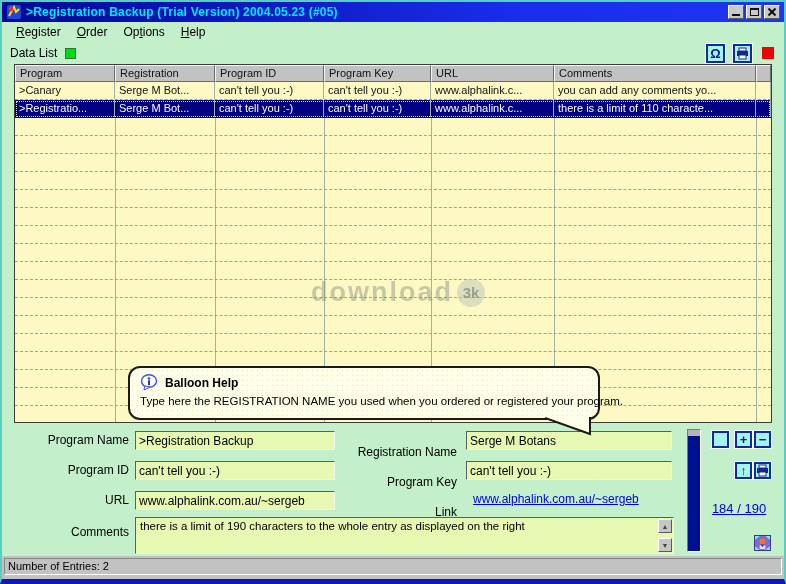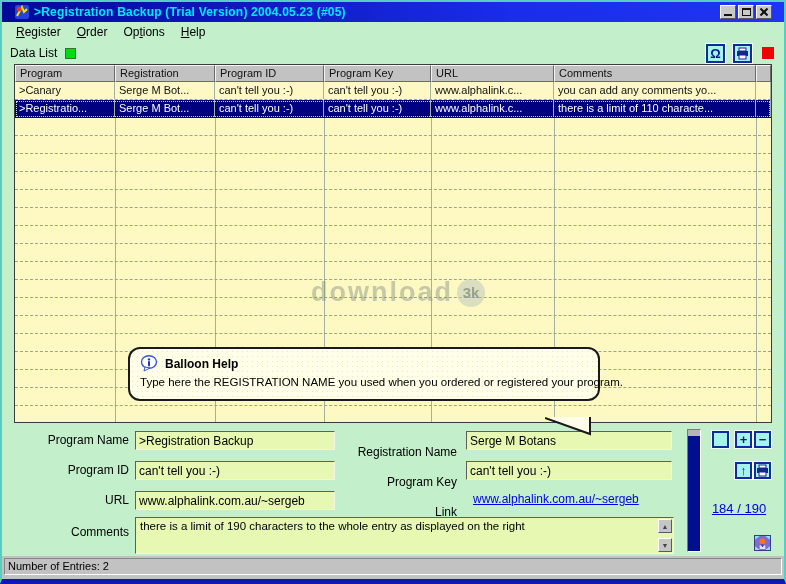--- a/index.html
+++ b/index.html
@@ -9,21 +9,21 @@
     position:relative; width:786px; height:584px;
     background:#c3efcb;
     border:2px solid #56cfc2; border-bottom:5px solid #0d18b6;
     overflow:hidden;
   }
 
   
   .titlebar{
     position:absolute; left:0; top:0; width:782px; height:20px;
     background:linear-gradient(90deg,#000a96,#1a2cec 65%,#1f35f2);
-    display:flex; align-items:center; padding:0 12px;
+    display:flex; align-items:center; padding:0 4px;
   }
   .titlebar .app-icon{ width:16px; height:16px; flex:0 0 16px; }
   .title-text{ color:#00eaff; font-size:12px; font-weight:bold; margin-left:4px;
     white-space:nowrap; letter-spacing:.2px; }
   .tb-buttons{ margin-left:auto; display:flex; gap:2px; }
   .tbtn{
     width:16px; height:14px; background:#c9c9c9;
     border:1px solid; border-color:#ffffff #585858 #585858 #ffffff;
     display:flex; align-items:flex-end; justify-content:center; cursor:default;
   }
@@ -95,21 +95,21 @@
     pointer-events:none;
   }
   .wm-badge{
     width:28px; height:28px; border-radius:50%; background:rgba(190,200,188,.55);
     color:rgba(115,128,112,.65); font-size:15px; letter-spacing:0;
     display:flex; align-items:center; justify-content:center;
   }
 
   
   .balloon{
-    position:absolute; left:126px; top:345px; width:472px; height:54px;
+    position:absolute; left:126px; top:364px; width:472px; height:54px;
     background:#ffffe9;
     background-image:radial-gradient(circle,#ece7ba .8px,transparent .9px);
     background-size:5px 5px;
     border:2px solid #1a1a1a; border-radius:12px; z-index:5; padding:6px 10px 0 10px;
   }
   .balloon-head{ display:flex; align-items:center; gap:7px; }
   .balloon-title{ font-size:12px; font-weight:bold; color:#000; }
   .balloon-text{ font-size:11.5px; color:#000; margin-top:4px; white-space:nowrap; }
   .balloon-tail{ position:absolute; left:543px; top:415px; z-index:6; }
 

